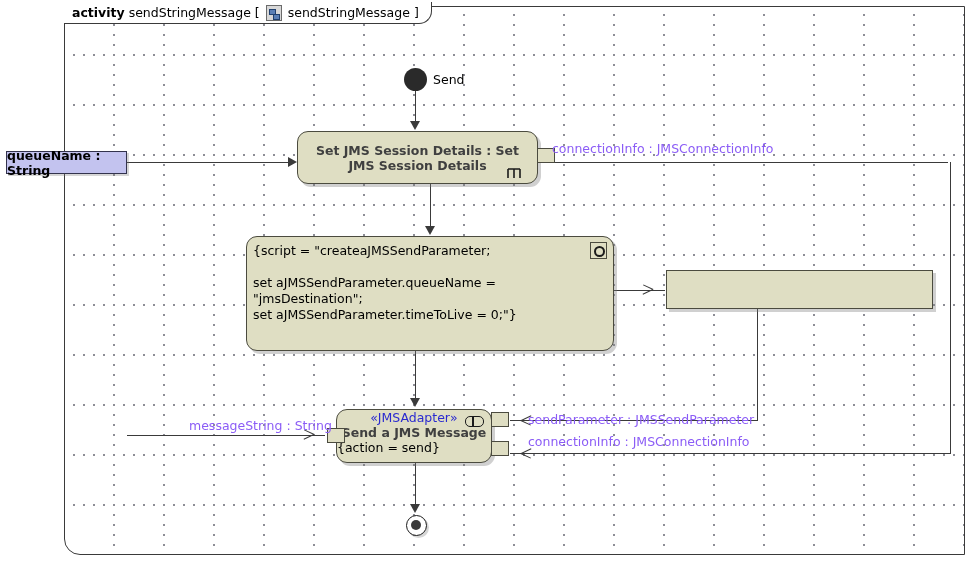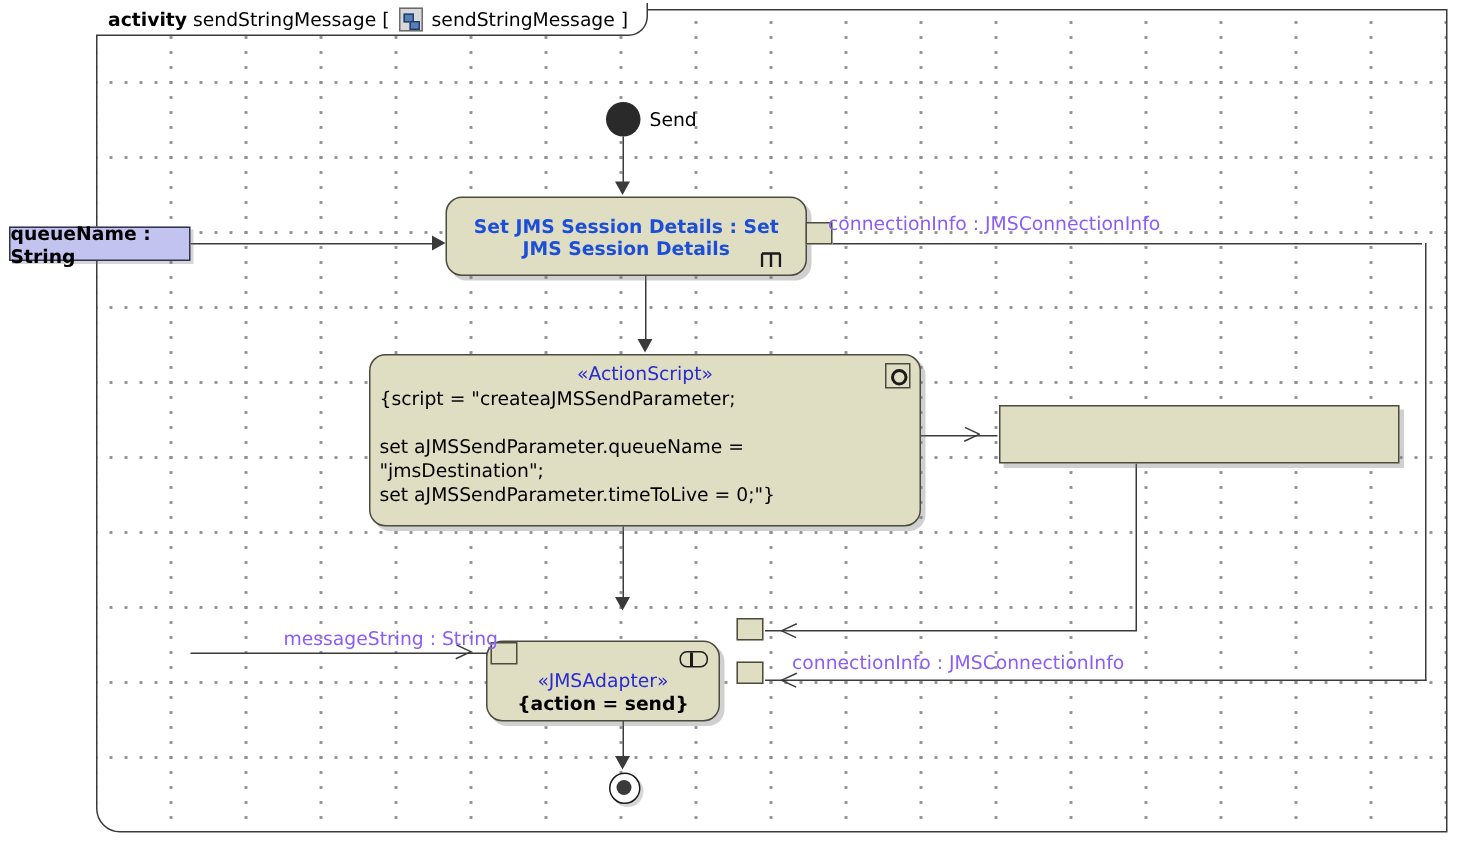--- a/index.html
+++ b/index.html
@@ -80,32 +80,30 @@
   .action{
     border-radius:11px;
   }
   .node .stereo{
     color:#2a2ad0;
     text-align:center;
     font-size:12.5px;
     line-height:15px;
   }
   .node .title{
-    color:#1d4ed8;
+    color:#404040;
     font-weight:bold;
     text-align:center;
     font-size:12.5px;
     line-height:15px;
   }
   .node .sub{
     color:#000;
-    text-align:center;
     font-size:12.5px;
     line-height:15px;
-    font-weight:bold;
   }
   .node .body{
     color:#000;
     font-size:12.5px;
     line-height:16px;
     padding:2px 6px 0 6px;
     white-space:pre-wrap;
   }
 
   
@@ -135,23 +133,22 @@
   }
 
   
   #n-buffer{
     left:666px; top:270px; width:267px; height:39px;
     padding-top:2px;
   }
 
   
   #n-send{
-    left:324px; top:409px; width:156px; height:54px;
-    padding-top:18px;
-    margin-top:18px;
+    left:336px; top:409px; width:156px; height:54px;
+    padding-top:0;
   }
   .iface-icon{
     position:absolute;right:7px;top:6px;
     width:17px;height:9px;border:1.6px solid #1b1b1b;border-radius:5px;
     background:#dfdec3;
   }
   .iface-icon:before{
     content:"";position:absolute;left:6px;top:0;width:1.6px;height:100%;
     background:#1b1b1b;
   }
@@ -279,21 +276,20 @@
   <div class="arrow-right" style="left:288px;top:157px;"></div>
 
   <div class="edge v" style="left:430px;top:184px;height:44px;"></div>
   <div class="arrow-down" style="left:425px;top:226px;"></div>
 
   <div class="elabel" style="left:552px;top:141px;">connectionInfo : JMSConnectionInfo</div>
   <div class="edge h" style="left:555px;top:162px;width:393px;"></div>
   <div class="corner" style="left:931px;top:162px;width:20px;height:292px;border-left:none;border-top:none;border-bottom:none;border-radius:0;"></div>
 
   <div class="node action" id="n-param">
-    <div class="stereo">«ActionScript»</div>
     <div class="body">{script = "createaJMSSendParameter;
 
 set aJMSSendParameter.queueName = "jmsDestination";
 set aJMSSendParameter.timeToLive = 0;"}</div>
     <div class="gear-icon">
         <i></i>
       </div>
   </div>
 
   <div class="edge h" style="left:614px;top:290px;width:51px;"></div>
@@ -304,30 +300,32 @@
 
   <div class="node" id="n-buffer">
   </div>
 
   <div class="edge v" style="left:757px;top:309px;height:111px;"></div>
   <div class="edge h" style="left:510px;top:420px;width:248px;"></div>
   <div class="ohead" style="left:521px;top:420px;">
     <span style="transform:rotate(25deg);"></span>
     <span style="transform:rotate(-25deg);"></span>
   </div>
+  <div class="elabel" style="left:528px;top:412px;">sendParameter : JMSSendParameter</div>
 
   <div class="edge h" style="left:510px;top:453px;width:441px;"></div>
   <div class="ohead" style="left:521px;top:453px;">
     <span style="transform:rotate(25deg);"></span>
     <span style="transform:rotate(-25deg);"></span>
   </div>
   <div class="elabel" style="left:528px;top:434px;">connectionInfo : JMSConnectionInfo</div>
 
   <div class="node action" id="n-send">
     <div class="stereo">«JMSAdapter»</div>
+    <div class="title">Send a JMS Message</div>
     <div class="sub">{action = send}</div>
     <div class="iface-icon"></div>
   </div>
   <div class="pin" id="pin-send-left"></div>
   <div class="pin" id="pin-send-r1"></div>
   <div class="pin" id="pin-send-r2"></div>
 
   <div class="edge v" style="left:415px;top:351px;height:49px;"></div>
   <div class="arrow-down" style="left:410px;top:398px;"></div>
 

